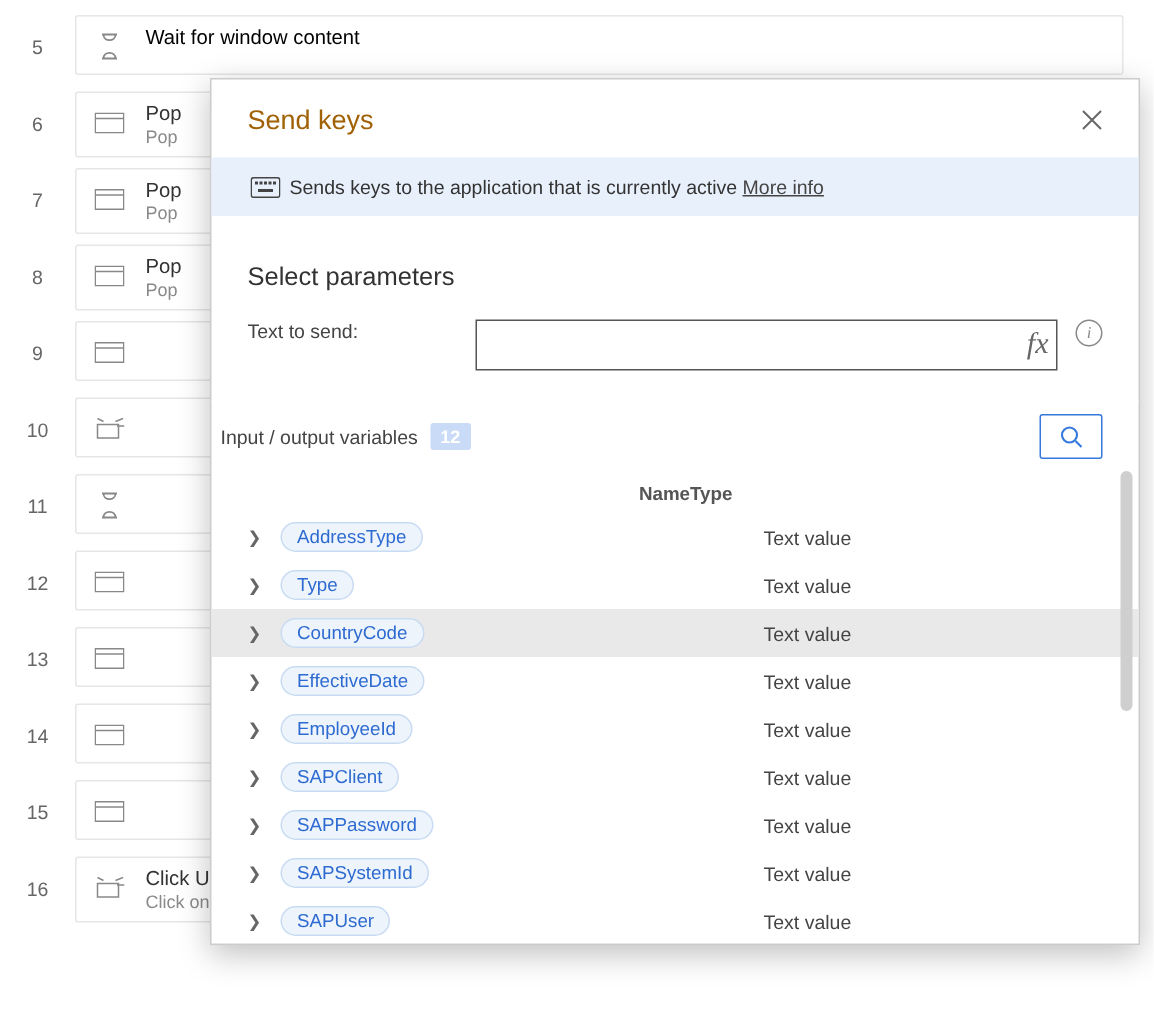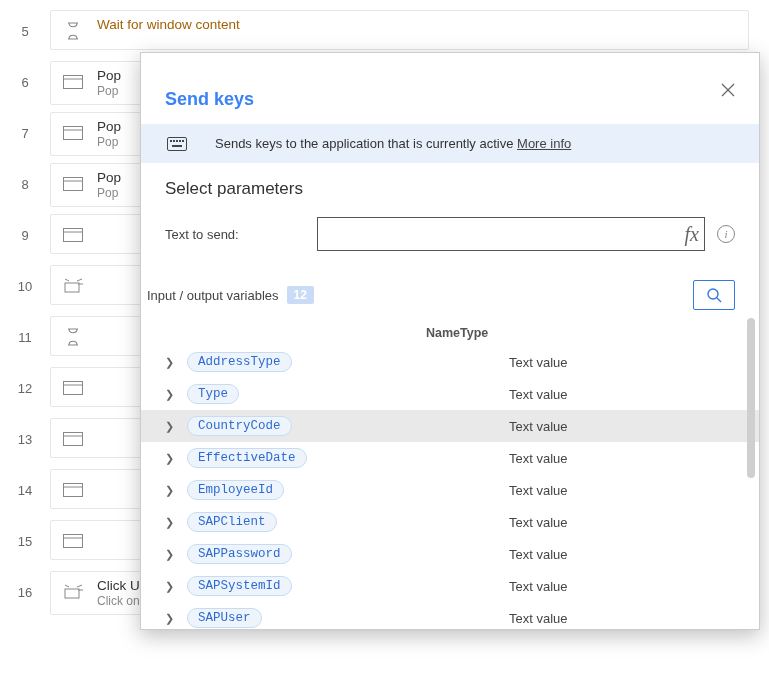--- a/index.html
+++ b/index.html
@@ -7,32 +7,32 @@
 
   
   .flow-area { position: absolute; left: 0; top: 0; right: 0; padding-top: 10px; }
   .step-row { display: flex; align-items: flex-start; height: 51px; }
   .step-num { width: 50px; text-align: center; color: #666; font-size: 13px; padding-top: 14px; }
   .step-card { flex: 1; border: 1px solid #e6e6e6; border-radius: 2px; margin-right: 20px; padding: 6px 10px; display: flex; align-items: flex-start; gap: 12px; background:#fff; overflow:hidden; white-space:nowrap; }
   .step-icon { width: 24px; height: 24px; display:flex; align-items:center; justify-content:center; margin-top:2px; flex:0 0 24px; }
   .step-text .title { font-size: 13.5px; color: #333; font-weight:500; }
   .step-text .subtitle { font-size: 12px; color: #8a8a8a; margin-top:1px; }
   .step-text .subtitle .link { color: #6a9be0; }
-  .step-card.gray .title { color:#a16207; }
+  .step-card.gray .title { color:#000000; }
 
   
   .modal { position:absolute; left:140px; top:52px; width:620px; height:578px; background:#fff; border:1px solid #ccc; box-shadow:0 6px 20px rgba(0,0,0,0.25); display:flex; flex-direction:column; }
   .modal-header { display:flex; align-items:center; justify-content:space-between; padding:16px 20px 14px 24px; }
-  .modal-title { font-size:18px; font-weight:700; color:#3b82f6;margin-top:20px; }
+  .modal-title { font-size:18px; font-weight:400; color:#a16207; }
   .close-btn { cursor:pointer; color:#666; font-size:14px; padding:4px; }
-  .info-banner { background:#e8f0fb; padding:12px 20px 12px 26px; display:flex; align-items:center; gap:28px; font-size:13px; color:#333; }
+  .info-banner { background:#e8f0fb; padding:12px 20px 12px 26px; display:flex; align-items:center; gap:6px; font-size:13px; color:#333; }
   .info-banner .more { text-decoration:underline; color:#444; cursor:pointer; }
   .section-pad { padding:16px 24px 0 24px; }
-  .params-title { font-size:17px; color:#333; margin-bottom:18px; }
-  .param-row { display:flex; align-items:center; gap:12px; }
+  .params-title { font-size:17px; color:#333; margin-bottom:18px;margin-top:15px; }
+  .param-row { display:flex; align-items:flex-start; gap:12px; }
   .param-label { font-size:13px; color:#444; width:140px; }
   .param-input-wrap { flex:1; position:relative; }
   .param-input { width:100%; height:34px; border:1px solid #555; padding:4px 34px 4px 8px; font-size:13px; outline:none; }
   .fx-chip { position:absolute; right:6px; top:50%; transform:translateY(-50%); font-style:italic; font-family: Liberation Serif, serif; color:#666; font-size:20px; cursor:pointer; }
   .info-icon { width:18px; height:18px; border:1px solid #888; border-radius:50%; display:flex; align-items:center; justify-content:center; font-size:11px; color:#888; font-family:Georgia,serif; font-style:italic; cursor:default; }
 
   
   .side-info { position:absolute; left:723px; }
   .side-info.i2 { top:258px; }
   .side-info.i3 { top:300px; }
@@ -42,21 +42,21 @@
   .var-header { display:flex; align-items:center; padding:8px 24px 8px 6px;justify-content:space-between; }
   .var-header-label { font-size:13px; color:#444; }
   .count-badge { background:#c9dbf6; color:#fff; font-size:12px; padding:2px 7px; border-radius:2px; margin-left:8px; font-weight:600; }
   .search-btn { margin-left:auto; width:42px; height:30px; border:1px solid #3479db; border-radius:2px; display:flex; align-items:center; justify-content:center; cursor:pointer; }
   .var-list-wrap { position:relative; }
   .var-cols { display:flex; padding:8px 0 6px 44px; font-size:12.5px; color:#555; font-weight:600;text-align:right; }
   .var-cols .col-name { width:275px; }
   .var-row { display:flex; align-items:center; height:32px; padding-left:24px; font-size:13px; }
   .var-row .chev { width:16px; color:#666; font-size:11px; cursor:pointer; }
   .var-row .pill { margin-left:6px; }
-  .pill { display:inline-block; background:#eef4fc; color:#2e6bd1; border:1px solid #c8dbf3; padding:2px 10px; border-radius:11px; font-size:12.5px; cursor:pointer;font-family:Liberation Mono, monospace; }
+  .pill { display:inline-block; background:#eef4fc; color:#2e6bd1; border:1px solid #c8dbf3; padding:2px 10px; border-radius:11px; font-size:12.5px; cursor:pointer; }
   .var-row .vtype { margin-left:auto; width:250px; color:#444; }
   .var-row.selected { background:#e9e9e9; }
   .scrollbar { position:absolute; right:4px; top:0; width:8px; height:160px; background:#cfcfcf; border-radius:4px; }
 
   
   svg { display:block; }
 </style>
 </head>
 <body>
 

